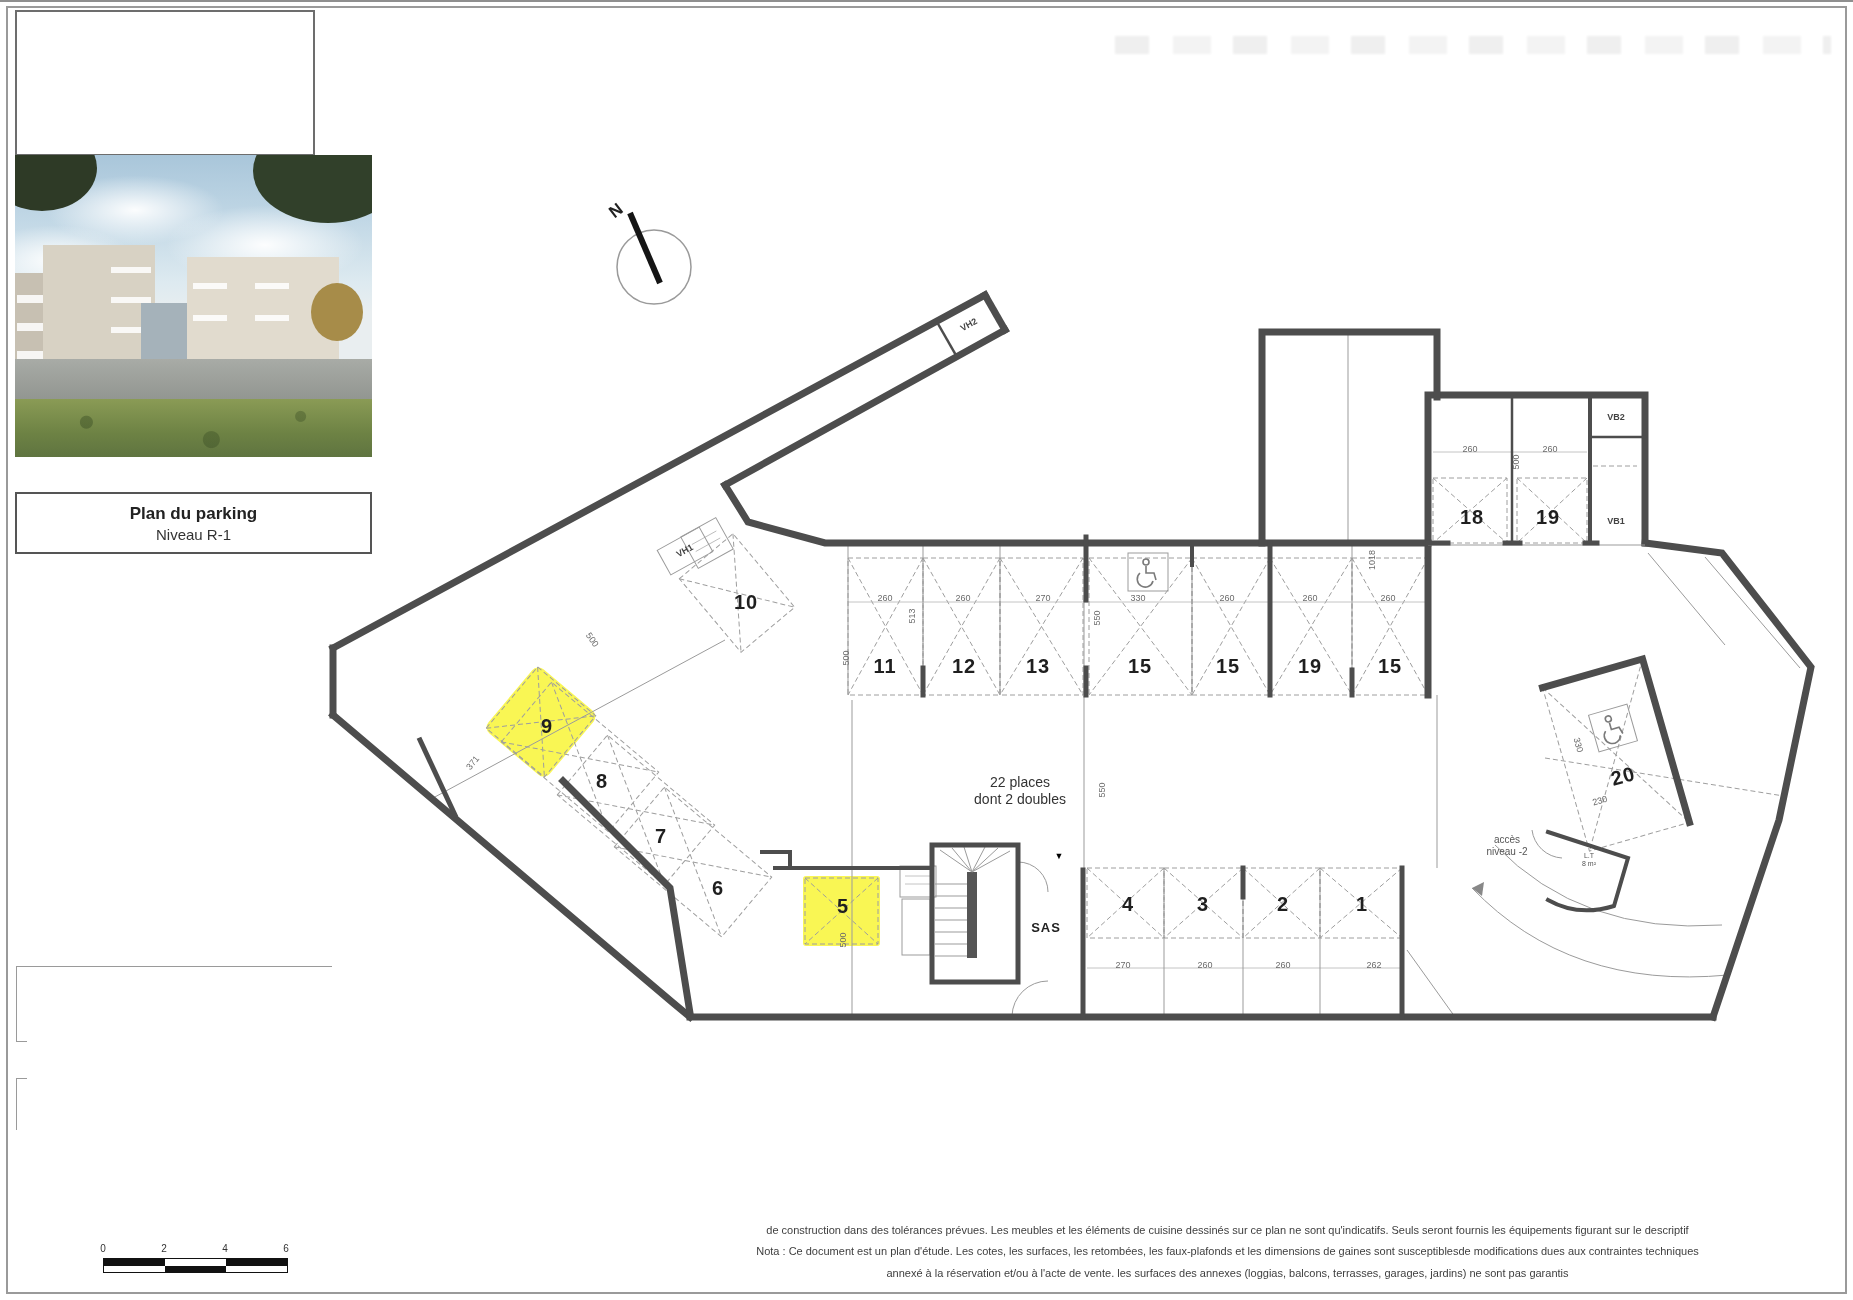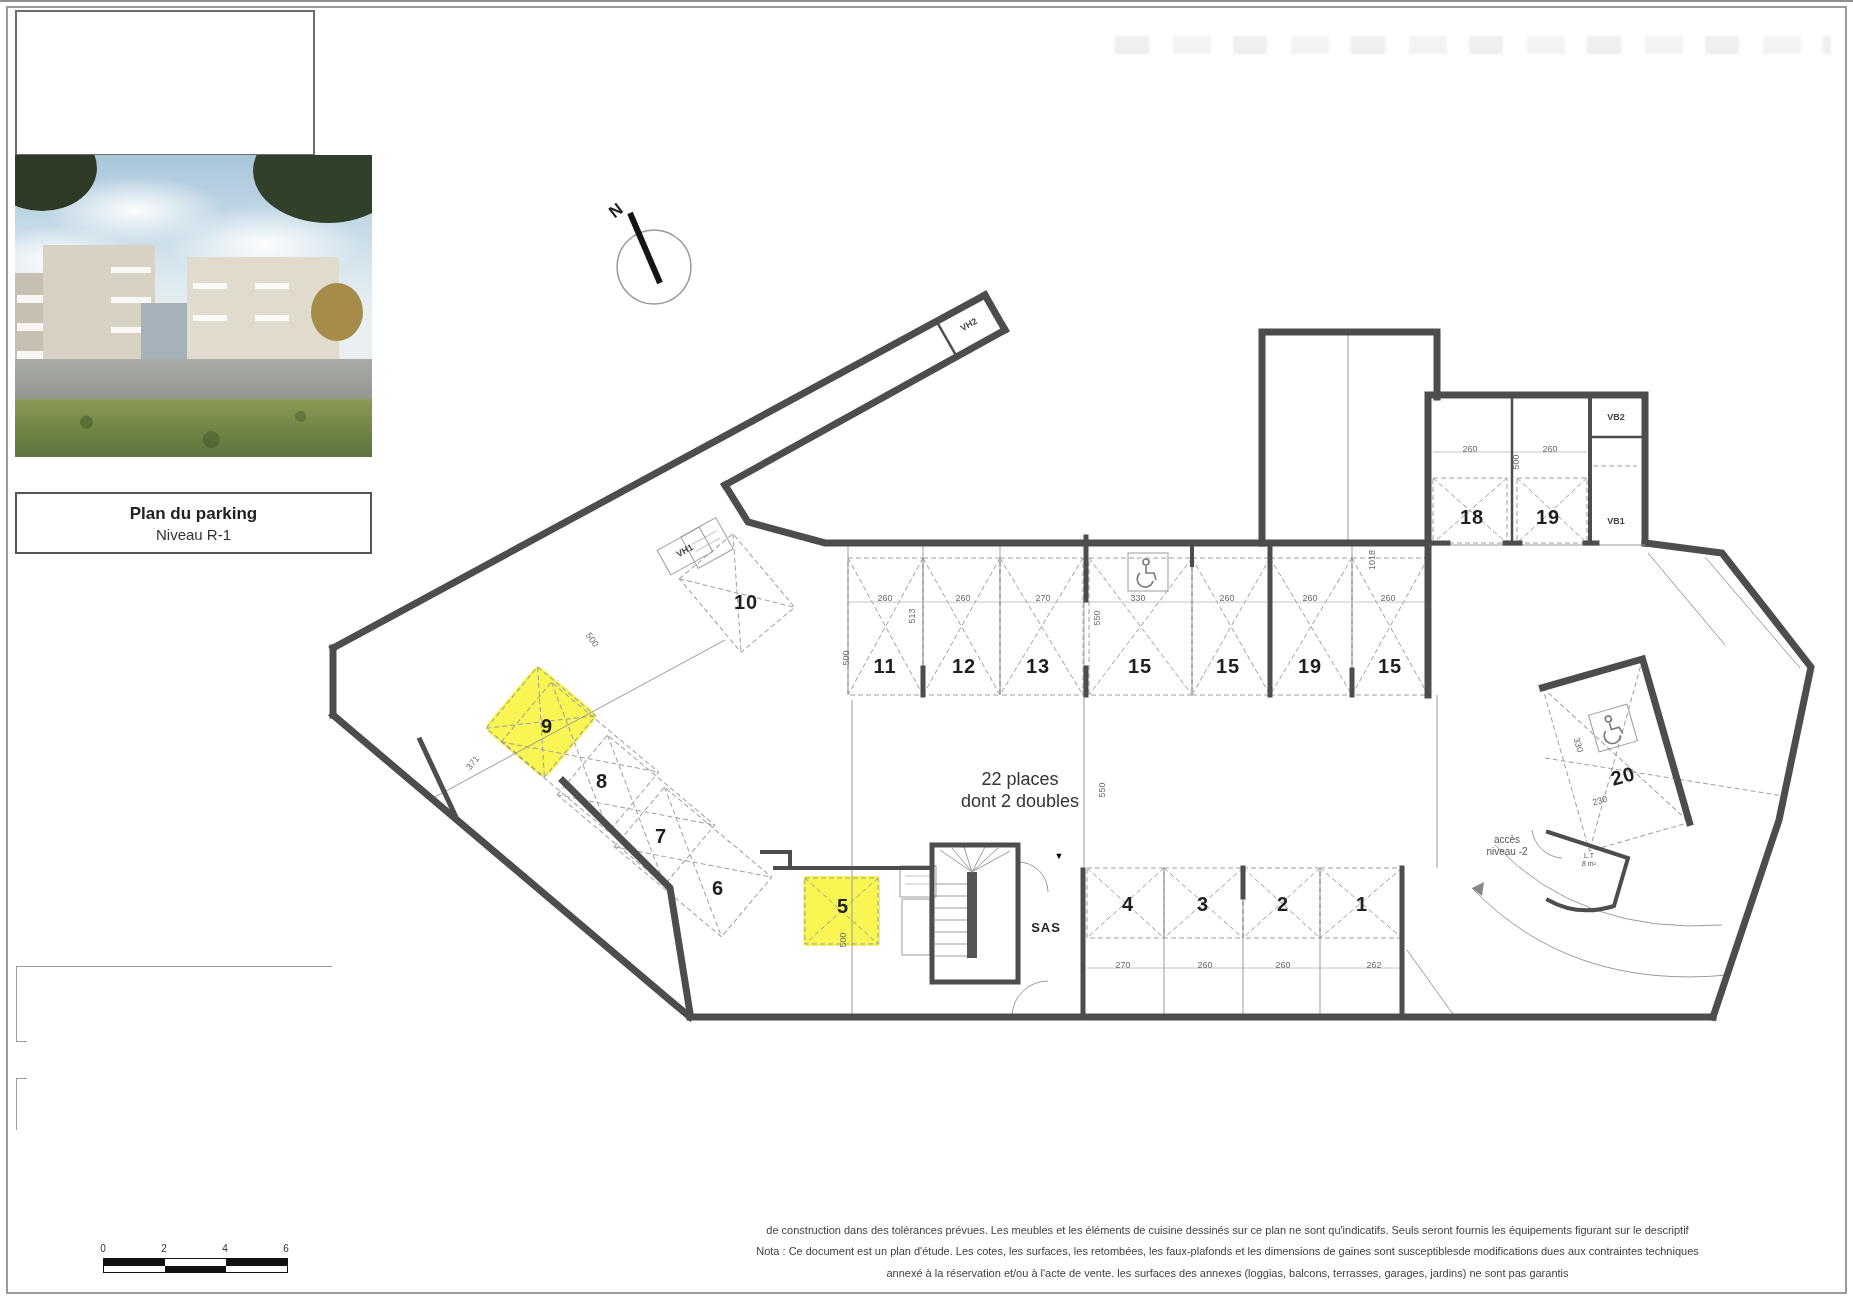--- a/index.html
+++ b/index.html
@@ -38,21 +38,21 @@
   
   .north{position:absolute;left:598px;top:195px;width:120px;height:120px;}
   .north .n-label{position:absolute;left:12px;top:6px;font-weight:bold;font-size:17px;color:#222;
        transform:rotate(-38deg);}
   
   .plan-label{position:absolute;transform:translate(-50%,-50%);white-space:pre;text-align:center;line-height:1.2;z-index:5;}
   .num{font-weight:bold;font-size:20px;color:#1f1f1f;letter-spacing:1px;}
   .dim{font-size:9px;color:#6b6b6b;}
   .tag{font-size:9px;font-weight:bold;color:#444;}
   .tag2{font-size:10px;color:#555;}
-  .cap{font-size:18px;color:#333;}
+  .cap{font-size:14px;color:#333;}
   .sas{font-size:13px;font-weight:bold;color:#222;letter-spacing:1px;}
   .small{font-size:7px;color:#555;}
   .mark{font-size:9px;color:#000;}
   
   .w{stroke:#4d4d4d;fill:none;stroke-linecap:square;}
   .w7{stroke-width:7px;} .w5{stroke-width:5px;} .w4{stroke-width:4px;} .w3{stroke-width:2.5px;}
   .t{stroke:#9b9b9b;stroke-width:1px;fill:none;}
   .t2{stroke:#b5b5b5;stroke-width:.8px;fill:none;}
   .d{stroke:#9e9e9e;stroke-width:1px;stroke-dasharray:5 3;fill:none;}
   .yl{fill:#f8f53c;opacity:.88;}

